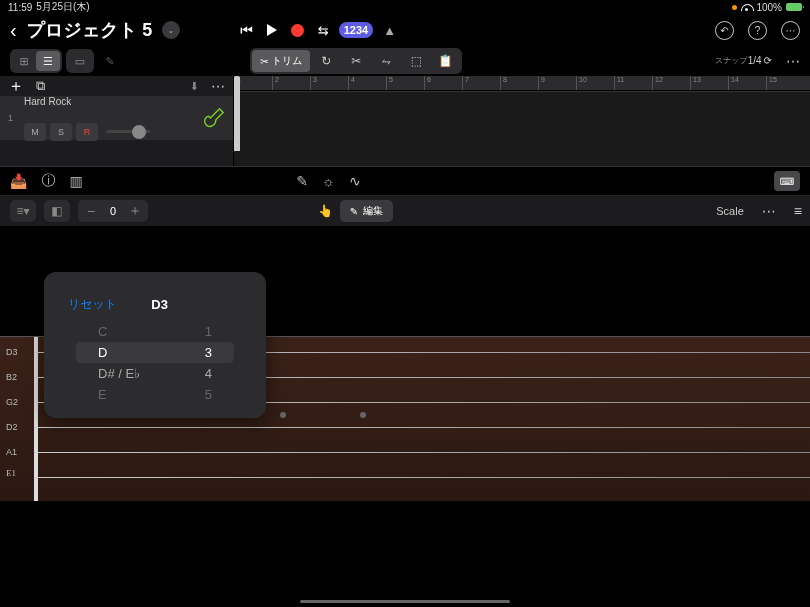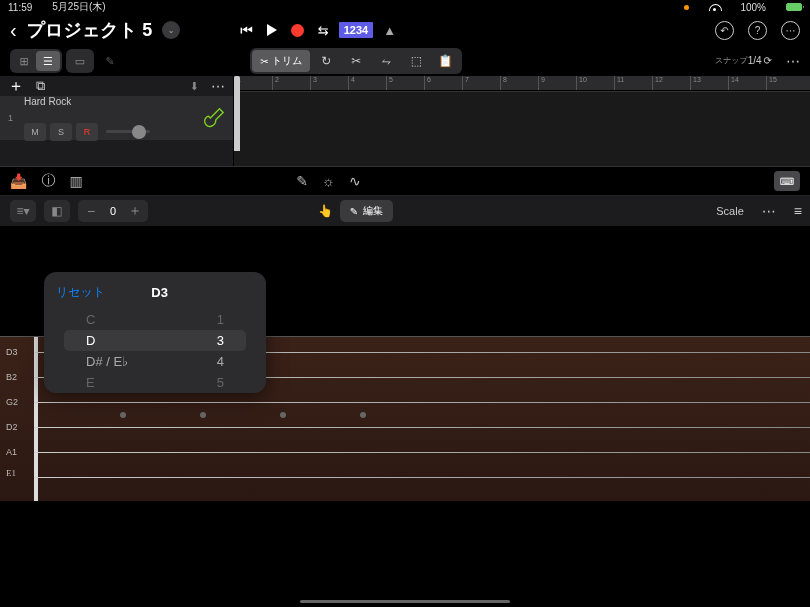--- a/index.html
+++ b/index.html
@@ -1,18 +1,18 @@
 <!DOCTYPE html>
 <html><head>
 <meta charset="utf-8">
 <style>
 *{margin:0;padding:0;box-sizing:border-box;font-family:-apple-system,"Hiragino Sans",sans-serif;-webkit-font-smoothing:antialiased}
 body{width:810px;height:607px;background:#000;color:#fff;overflow:hidden;font-size:11px}
 .status-bar{height:14px;display:flex;justify-content:space-between;align-items:center;padding:0 8px;font-size:10px;color:#ddd}
-.status-left,.status-right{display:flex;gap:20px;align-items:center}
+.status-left,.status-right{display:flex;gap:4px;align-items:center}
 .batt{display:flex;gap:3px;align-items:center}
 .batt-icon{width:16px;height:8px;border:1px solid #6c6;border-radius:2px;position:relative;background:#6c6}
 .batt-icon::after{content:"";position:absolute;right:-3px;top:2px;width:1.5px;height:2px;background:#6c6;border-radius:0 1px 1px 0}
 .wifi-icon{width:11px;height:8px;position:relative}
 .wifi-icon::before{content:"";position:absolute;bottom:0;left:4px;width:3px;height:3px;border-radius:50%;background:#fff}
 .wifi-icon::after{content:"";position:absolute;top:1px;left:0;width:11px;height:6px;border:1px solid #fff;border-bottom:none;border-radius:11px 11px 0 0}
 .orange-dot{width:5px;height:5px;border-radius:50%;background:#ff9500}
 .top-bar{height:32px;display:flex;align-items:center;padding:0 10px;gap:10px}
 .back{font-size:20px;font-weight:300}
 .proj-title{font-size:18px;font-weight:600}
@@ -21,21 +21,21 @@
 .tc{font-size:14px}
 .play-btn{width:0;height:0;border-left:10px solid #fff;border-top:6px solid transparent;border-bottom:6px solid transparent}
 .rec-btn{width:13px;height:13px;border-radius:50%;background:#ff3b30}
 .cycle{font-size:13px}
 .lcd{background:#2c2c2e;border-radius:6px;padding:3px 10px;display:flex;gap:10px;align-items:center;margin-left:10px}
 .lcd-big{font-size:14px;font-weight:500}
 .lcd-sm{font-size:10px;color:#999}
 .lcd-stack{display:flex;flex-direction:column;align-items:center;line-height:1}
 .lcd-stack .t{font-size:8px;color:#aaa}
 .lcd-stack .b{font-size:7px;color:#aaa}
-.count-in{background:#5e5ce6;border-radius:1px;padding:2px 5px;font-size:11px;font-weight:600}
+.count-in{background:#5e5ce6;border-radius:8px;padding:2px 5px;font-size:11px;font-weight:600}
 .metro{color:#aaa;font-size:13px}
 .spacer{flex:1}
 .top-right{display:flex;gap:14px;align-items:center;font-size:16px;color:#ccc}
 .circ-icon{width:19px;height:19px;border:1.5px solid #ccc;border-radius:50%;display:flex;align-items:center;justify-content:center;font-size:10px}
 .view-bar{height:30px;display:flex;align-items:center;padding:0 10px;gap:4px}
 .vb-seg{display:flex;background:#2c2c2e;border-radius:6px;padding:2px}
 .vb-btn{width:24px;height:20px;border-radius:4px;display:flex;align-items:center;justify-content:center;font-size:11px;color:#888}
 .vb-btn.active{background:#5a5a5c;color:#fff}
 .center-tools{display:flex;gap:2px;margin:0 auto;background:#2c2c2e;border-radius:6px;padding:2px}
 .tool-btn{width:28px;height:22px;border-radius:4px;display:flex;align-items:center;justify-content:center;font-size:12px;color:#ccc}
@@ -80,21 +80,21 @@
 .tp-val{width:24px;text-align:center;font-size:11px}
 .mode-center{margin:0 auto;display:flex;gap:2px;align-items:center}
 .hand-icon{width:24px;height:24px;display:flex;align-items:center;justify-content:center;font-size:12px}
 .edit-pill{background:#3a3a3c;border-radius:5px;padding:4px 10px;display:flex;gap:5px;align-items:center;font-size:10px}
 .scale-btn{color:#ccc;font-size:11px;margin-left:auto}
 .fretboard{height:165px;background:linear-gradient(#3b2218,#2b1812);position:relative;margin-top:110px;border-top:1px solid #555}
 .string{position:absolute;left:34px;right:0;height:1px;background:linear-gradient(to right,#ccc,#888)}
 .string-lbl{position:absolute;left:6px;font-size:9px;color:#bbb;transform:translateY(-5px)}
 .fret-dot{position:absolute;width:6px;height:6px;border-radius:50%;background:#666}
 .nut{position:absolute;left:34px;top:0;bottom:0;width:4px;background:#ddd}
-.picker{position:absolute;left:44px;top:272px;width:222px;height:121px;background:#2c2c2e;border-radius:12px;z-index:10;padding:12px;box-shadow:0 4px 20px rgba(0,0,0,.5)}
+.picker{position:absolute;left:44px;top:272px;width:222px;height:146px;background:#2c2c2e;border-radius:12px;z-index:10;padding:24px;box-shadow:0 4px 20px rgba(0,0,0,.5)}
 .picker-head{display:flex;justify-content:space-between;align-items:center;margin-bottom:8px}
 .reset{color:#0a84ff;font-size:12px}
 .cur-note{font-size:13px;font-weight:600}
 .picker-rows{display:flex;flex-direction:column;gap:0}
 .pk-row{display:flex;justify-content:space-between;padding:4px 30px;font-size:13px;color:#666;align-items:center;height:21px}
 .pk-row.near{color:#aaa}
 .pk-row.sel{background:#3a3a3c;border-radius:5px;color:#fff;margin:0 8px;padding:4px 22px}
 .home-ind{position:absolute;bottom:4px;left:50%;transform:translateX(-50%);width:210px;height:3px;background:#666;border-radius:2px}
 </style>
 </head>

